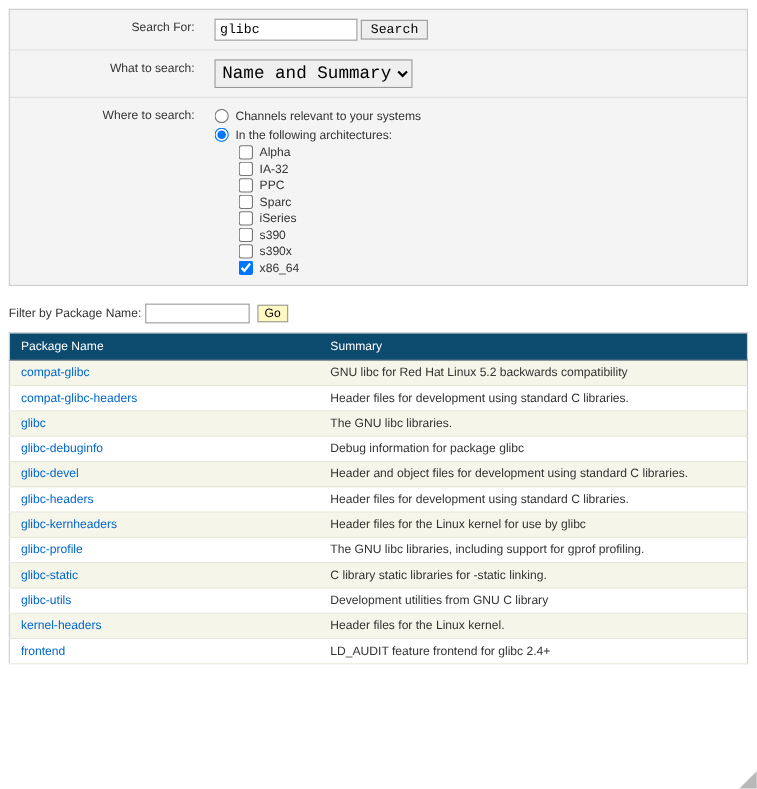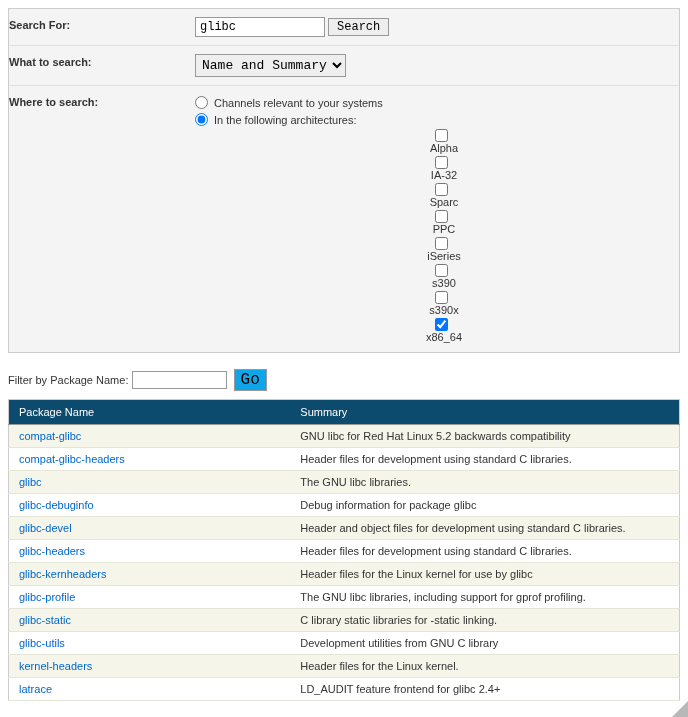--- a/index.html
+++ b/index.html
@@ -23,23 +23,23 @@
     .form-row {
       display: flex;
       border-bottom: 1px solid #e0e0e0;
       padding: 4px 0;
     }
     .form-row:last-child {
       border-bottom: none;
     }
     .form-label {
       width: 178px;
-      text-align: left;
+      text-align: right;
       padding: 6px 10px 6px 0;
-      font-weight: bold;
+      font-weight: normal;
       color: #333;
     }
     .form-controls {
       flex: 1;
       padding: 4px 8px;
     }
     .form-controls input[type="text"] {
       font-family: "Courier New", monospace;
       font-size: 12px;
       padding: 2px 4px;
@@ -49,60 +49,59 @@
     .form-controls button {
       font-family: Liberation Mono, monospace;
       font-size: 12px;
       padding: 1px 8px;
       border: 1px solid #999;
       background: #eee;
       cursor: pointer;
     }
     .form-controls select {
       font-family: "Courier New", monospace;
-      font-size: 13px;
+      font-size: 16px;
       padding: 2px 2px;
       border: 1px solid #999;
     }
     .radio-line {
       display: flex;
       align-items: center;
       padding: 2px 0;
     }
     .radio-line input[type="radio"] {
       margin: 0 6px 0 0;
     }
     .arch-list {
       padding-left: 22px;
     }
     .arch-item {
       display: flex;
       align-items: center;
       padding: 1px 0;
-      flex-direction: column;
     }
     .arch-item input[type="checkbox"] {
       margin: 0 6px 0 0;
     }
     .filter-bar {
       padding: 4px 0 8px 0;
       font-size: 11px;
     }
     .filter-bar input[type="text"] {
       border: 1px solid #999;
       padding: 2px 4px;
       width: 95px;
       font-size: 11px;
     }
     .filter-bar button {
-      font-family: Liberation Mono, monospace;
-      font-size: 16px;
+      font-family: Liberation Sans, sans-serif;
+      font-size: 11px;
       padding: 1px 6px;
       border: 1px solid #999;
-      background: #0ea5e9;
+      background: #fef9c3;
       cursor: pointer;
       margin-left: 4px;
     }
     table.results {
       width: 100%;
       border-collapse: collapse;
       font-size: 11px;
       border: 1px solid #ccc;
     }
     table.results thead th {
@@ -179,25 +178,25 @@
           <div class="arch-item">
             <input type="checkbox" style="">
             <span>Alpha</span>
           </div>
           <div class="arch-item">
             <input type="checkbox" style="">
             <span>IA-32</span>
           </div>
           <div class="arch-item">
             <input type="checkbox" style="">
+            <span>PPC</span>
+          </div>
+          <div class="arch-item">
+            <input type="checkbox" style="">
             <span>Sparc</span>
-          </div>
-          <div class="arch-item">
-            <input type="checkbox" style="">
-            <span>PPC</span>
           </div>
           <div class="arch-item">
             <input type="checkbox" style="">
             <span>iSeries</span>
           </div>
           <div class="arch-item">
             <input type="checkbox" style="">
             <span>s390</span>
           </div>
           <div class="arch-item">
@@ -266,19 +265,19 @@
       </tr>
       <tr>
         <td><a href="#">glibc-utils</a></td>
         <td>Development utilities from GNU C library</td>
       </tr>
       <tr>
         <td><a href="#">kernel-headers</a></td>
         <td>Header files for the Linux kernel.</td>
       </tr>
       <tr>
-        <td><a href="#">latrace</a></td>
+        <td><a href="#">frontend</a></td>
         <td>LD_AUDIT feature frontend for glibc 2.4+</td>
       </tr>
     </tbody>
 </table>
 
 <div class="corner-fold"></div>
 
 </body></html>

